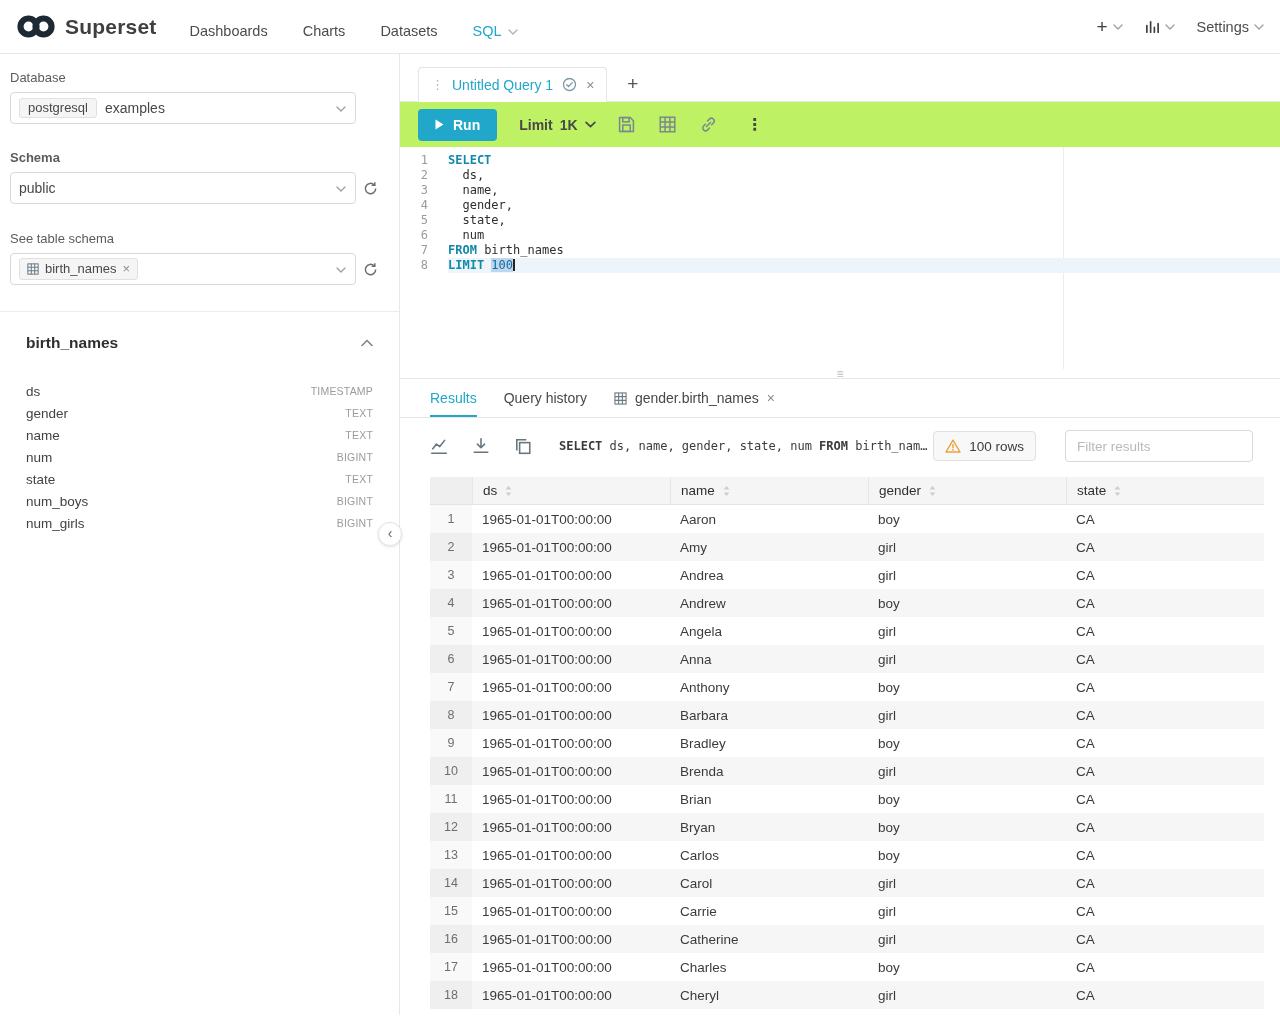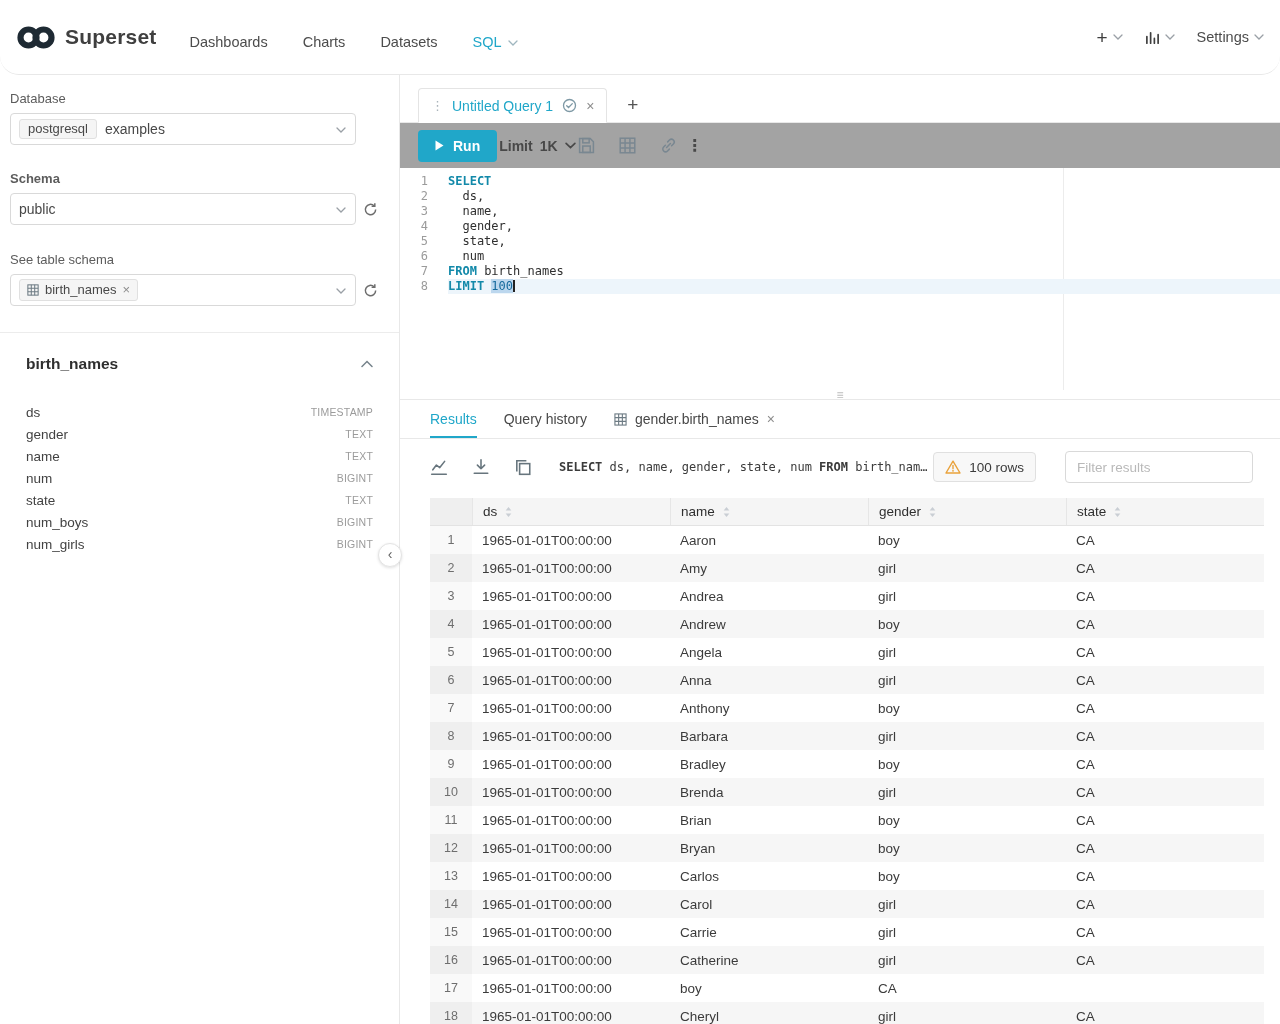--- a/index.html
+++ b/index.html
@@ -1,21 +1,21 @@
 <!DOCTYPE html>
 <html><head>
 <meta charset="utf-8">
 <style>
   html,body{margin:0;padding:0;width:1280px;height:1024px;overflow:hidden;background:#fff;
     font-family:"Liberation Sans","DejaVu Sans",sans-serif;color:#484848;}
   *{box-sizing:border-box;}
   .icn{display:inline-flex;align-items:center;line-height:0;}
 
   
-  .navbar{height:75px;display:flex;align-items:center;padding:0 16px;border-bottom:1px solid #e8e8e8;background:#fff;border-radius:19px;}
+  .navbar{height:54px;display:flex;align-items:center;padding:0 16px;border-bottom:1px solid #e8e8e8;background:#fff;}
   .brand{display:flex;align-items:center;gap:9px;margin-right:33px;cursor:pointer;}
   .brand-name{font-size:21px;font-weight:700;color:#3f3f3f;letter-spacing:.2px;}
   .nav-menu{display:flex;align-items:center;gap:35px;height:100%;margin-top:9px;}
   .nav-item{display:flex;align-items:center;gap:6px;font-size:14.5px;color:#4c4c4c;cursor:pointer;height:100%;}
   .nav-item.active{color:#20a7c9;}
   .nav-item .caret{color:#9fb6bf;margin-top:2px;}
   .nav-right{margin-left:auto;display:flex;align-items:center;gap:22px;}
   .nav-btn{display:flex;align-items:center;gap:5px;font-size:14.5px;color:#4c4c4c;cursor:pointer;}
   .nav-btn .plus-glyph{font-size:19px;font-weight:400;line-height:1;color:#3f3f3f;}
   .caret{color:#9aa0a6;display:inline-flex;line-height:0;}
@@ -50,21 +50,21 @@
   
   .main{flex:1;display:flex;flex-direction:column;min-width:0;background:#fff;}
 
   .tabstrip{height:48px;display:flex;align-items:flex-end;padding:0 0 0 18px;border-bottom:1px solid #e8e8e8;background:#fff;}
   .qtab{height:35px;display:flex;align-items:center;gap:9px;padding:0 12px;border:1px solid #e4e4e4;border-bottom:1px solid #fff;
     border-radius:4px 4px 0 0;background:#fff;margin-bottom:-1px;color:#20a7c9;font-size:14px;cursor:pointer;}
   .drag-dots{color:#aab4bb;font-size:13px;letter-spacing:-1px;cursor:grab;}
   .tab-close{color:#8c8c8c;font-size:14px;cursor:pointer;}
   .add-tab{margin:0 0 8px 20px;font-size:19px;color:#555;cursor:pointer;line-height:1;}
 
-  .toolbar{height:45px;display:flex;align-items:center;padding:0 18px;background:#a3a3a3;}
+  .toolbar{height:45px;display:flex;align-items:center;padding:0 18px;gap:20px;background:#bef264;}
   .run-btn{height:32px;background:#20a7c9;color:#fff;border:none;border-radius:4px;display:flex;align-items:center;gap:9px;
     padding:0 17px;font-size:14px;font-weight:600;cursor:pointer;font-family:inherit;}
   .limit{display:flex;align-items:center;gap:7px;font-size:14px;font-weight:600;color:#484848;cursor:pointer;margin-left:2px;}
   .tool-icons{display:flex;align-items:center;gap:24px;margin-left:2px;}
   .tool-icon{color:#798791;cursor:pointer;}
   .kebab{color:#484848;font-size:16px;font-weight:700;margin-left:10px;cursor:pointer;}
 
   
   .editor{height:222px;display:flex;font-family:"DejaVu Sans Mono","Liberation Mono",monospace;font-size:12px;
     position:relative;background:#fff;overflow:hidden;}
@@ -575,20 +575,21 @@
             <div class="g-row stripe">
               <div class="g-cell num-cell">16</div>
               <div class="g-cell">1965-01-01T00:00:00</div>
               <div class="g-cell">Catherine</div>
               <div class="g-cell">girl</div>
               <div class="g-cell">CA</div>
             </div>
             <div class="g-row">
               <div class="g-cell num-cell">17</div>
               <div class="g-cell">1965-01-01T00:00:00</div>
+              <div class="g-cell">Charles</div>
               <div class="g-cell">boy</div>
               <div class="g-cell">CA</div>
             </div>
             <div class="g-row stripe">
               <div class="g-cell num-cell">18</div>
               <div class="g-cell">1965-01-01T00:00:00</div>
               <div class="g-cell">Cheryl</div>
               <div class="g-cell">girl</div>
               <div class="g-cell">CA</div>
             </div>

